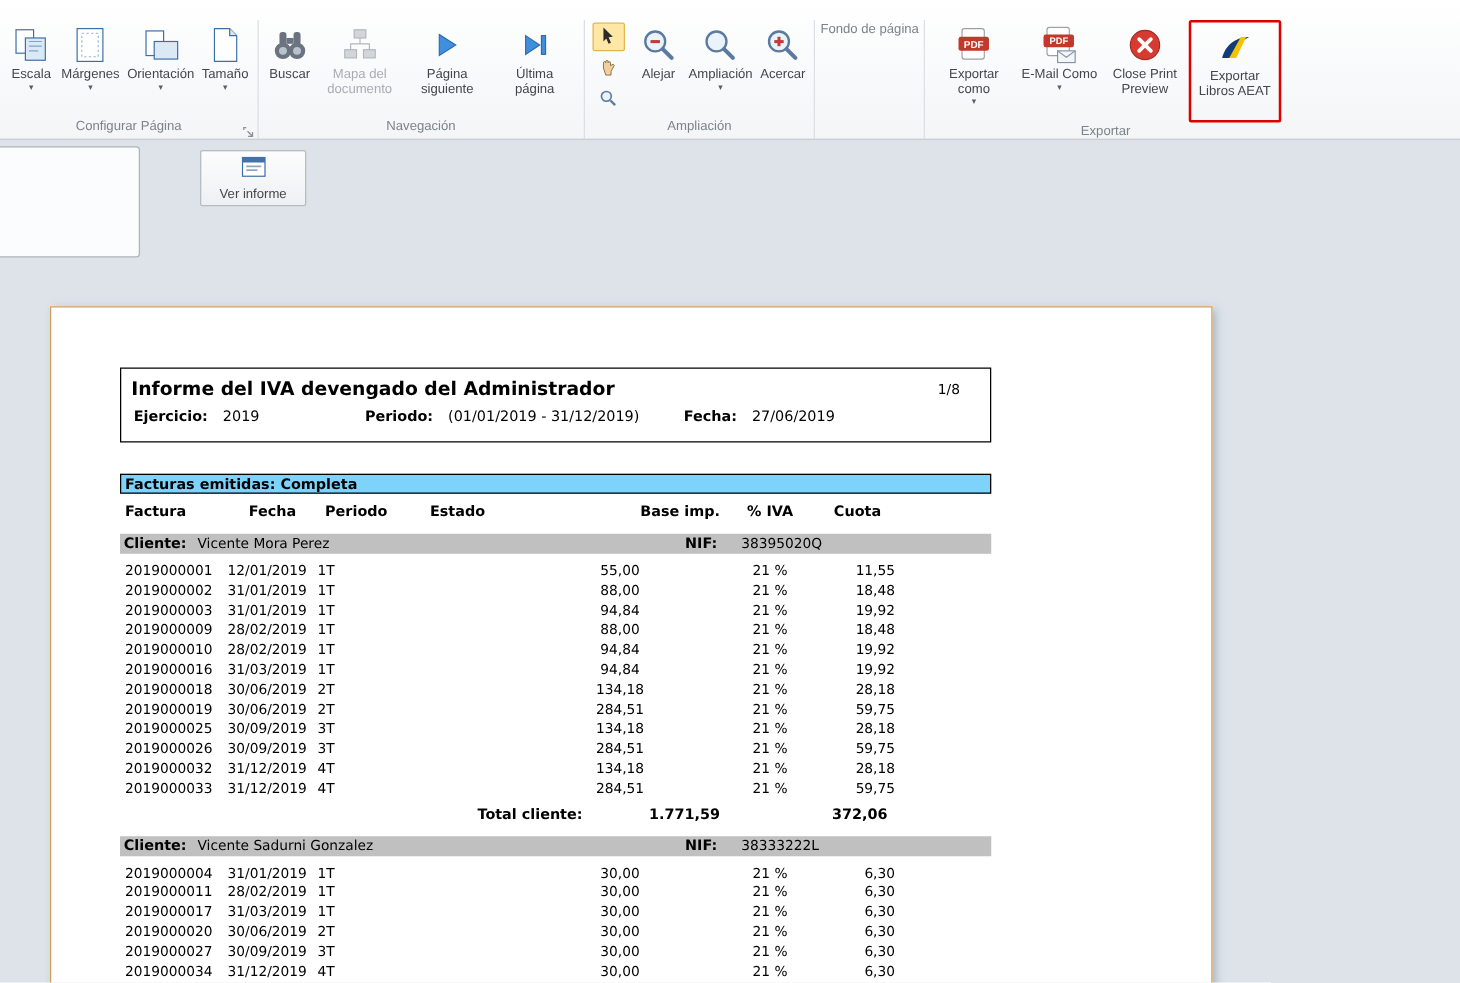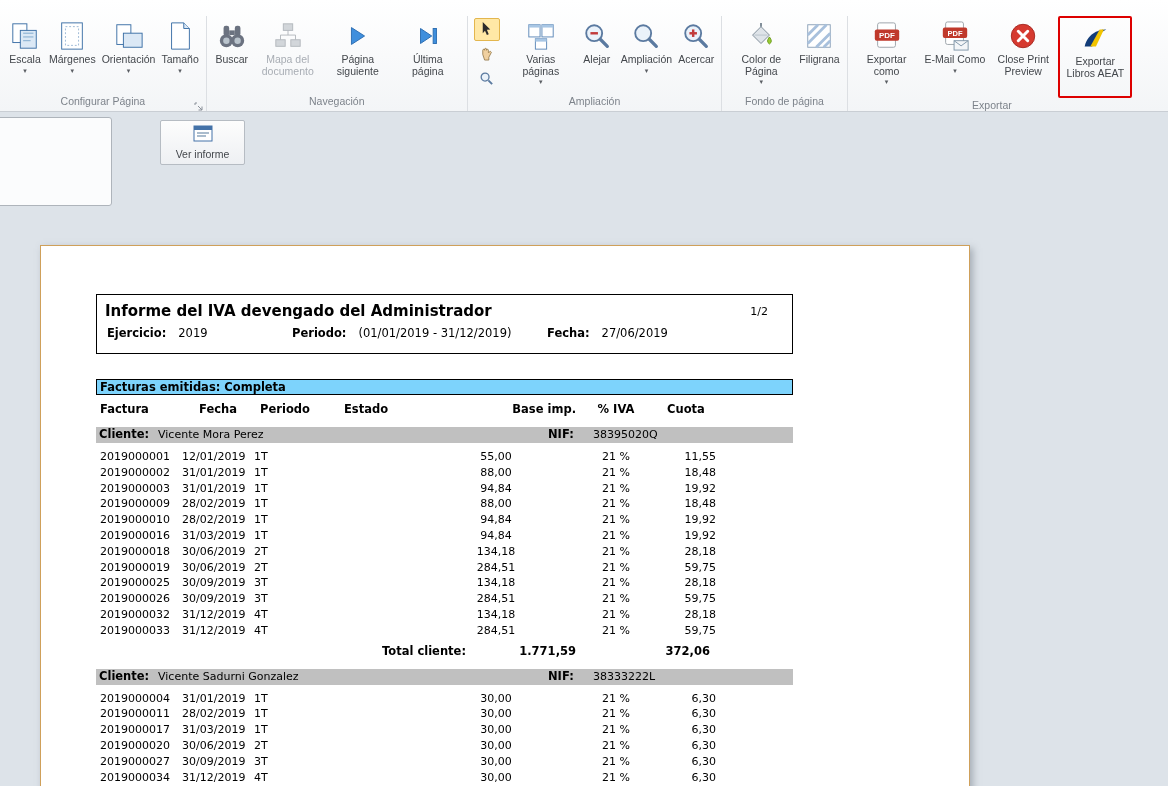--- a/index.html
+++ b/index.html
@@ -199,34 +199,20 @@
             <svg width="15" height="15" viewBox="0 0 16 16">
                 <circle cx="6.5" cy="6.5" r="4.2" fill="#eaf2fa" stroke="#5b7aa0" stroke-width="1.4"></circle>
                 <path d="M10 10 L14 14" stroke="#5b7aa0" stroke-width="2"></path>
               </svg>
           </span>
         </button>
       </div>
       <div class="rbtn">
         <span class="ricon">
           <svg width="30" height="30" viewBox="0 0 32 32">
-              <rect x="3" y="4" width="12" height="13" fill="#fff" stroke="#5b87b8"></rect>
-              <rect x="3" y="4" width="12" height="3" fill="#a8c6e4"></rect>
-              <rect x="17" y="4" width="12" height="13" fill="#fff" stroke="#5b87b8"></rect>
-              <rect x="17" y="4" width="12" height="3" fill="#a8c6e4"></rect>
-              <rect x="10" y="19" width="12" height="11" fill="#fff" stroke="#5b87b8"></rect>
-              <rect x="10" y="19" width="12" height="3" fill="#a8c6e4"></rect>
-            </svg>
-        </span>
-        <span class="rlabel">Varias páginas</span>
-        <span class="rarrow">▾</span>
-      </div>
-      <div class="rbtn">
-        <span class="ricon">
-          <svg width="30" height="30" viewBox="0 0 32 32">
               <circle cx="13" cy="13" r="8.5" fill="#eaf2fa" stroke="#5b7aa0" stroke-width="2"></circle>
               <path d="M19.5 19.5 L27 27" stroke="#5b7aa0" stroke-width="3.5" stroke-linecap="round"></path>
               <rect x="9" y="11.8" width="8" height="2.6" fill="#c23b3b"></rect>
             </svg>
         </span>
         <span class="rlabel">Alejar</span>
       </div>
       <div class="rbtn">
         <span class="ricon">
           <svg width="30" height="30" viewBox="0 0 32 32">
@@ -246,43 +232,20 @@
               <rect x="11.7" y="9" width="2.6" height="8" fill="#c23b3b"></rect>
             </svg>
         </span>
         <span class="rlabel">Acercar</span>
       </div>
     </div>
     <div class="rgroup-label">Ampliación</div>
   </div>
 
   <div class="rgroup">
-    <div class="rgroup-items">
-      <div class="rbtn">
-        <span class="ricon">
-          <svg width="30" height="30" viewBox="0 0 32 32">
-              <path d="M7 15 L16 6 L25 15 L16 24 Z" fill="#dfe4e9" stroke="#7a8894"></path>
-              <path d="M16 6 L16 2" stroke="#7a8894" stroke-width="2"></path>
-              <path d="M25 17 q4 5 0 7.5 q-4 -2.5 0 -7.5" fill="#9acd32" stroke="#6a9a1f"></path>
-              <path d="M9 15 L23 15" stroke="#b9c2ca"></path>
-            </svg>
-        </span>
-        <span class="rlabel">Color de Página</span>
-        <span class="rarrow">▾</span>
-      </div>
-      <div class="rbtn">
-        <span class="ricon">
-          <svg width="30" height="30" viewBox="0 0 32 32">
-              <rect x="4" y="4" width="24" height="24" fill="#fff" stroke="#8aa0b8"></rect>
-              <path d="M4 24 L24 4 M4 15 L15 4 M13 28 L28 13 M21 28 L28 21" stroke="#a8c0dc" stroke-width="3"></path>
-            </svg>
-        </span>
-        <span class="rlabel">Filigrana</span>
-      </div>
-    </div>
     <div class="rgroup-label">Fondo de página</div>
   </div>
 
   <div class="rgroup">
     <div class="rgroup-items">
       <div class="rbtn">
         <span class="ricon">
           <svg width="30" height="30" viewBox="0 0 32 32">
               <rect x="6" y="2" width="19" height="26" rx="2" fill="#fff" stroke="#9aa1a8"></rect>
               <rect x="3" y="9" width="26" height="12" rx="2" fill="#c0392b"></rect>
@@ -342,21 +305,21 @@
   </span>
   <span class="vi-label">Ver informe</span>
 </div>
 
 <div class="page">
   <div class="report">
 
     <div class="title-box">
       <div class="title-row">
         <span class="report-title">Informe del IVA devengado del Administrador</span>
-        <span class="page-indicator">1/2</span>
+        <span class="page-indicator">1/8</span>
       </div>
       <div class="info-row">
         <span class="info-pair p-ejercicio"><b>Ejercicio:</b><span>2019</span></span>
         <span class="info-pair p-periodo"><b>Periodo:</b><span>(01/01/2019 - 31/12/2019)</span></span>
         <span class="info-pair p-fecha"><b>Fecha:</b><span>27/06/2019</span></span>
       </div>
     </div>
 
     <div class="section-bar">Facturas emitidas: Completa</div>
 

